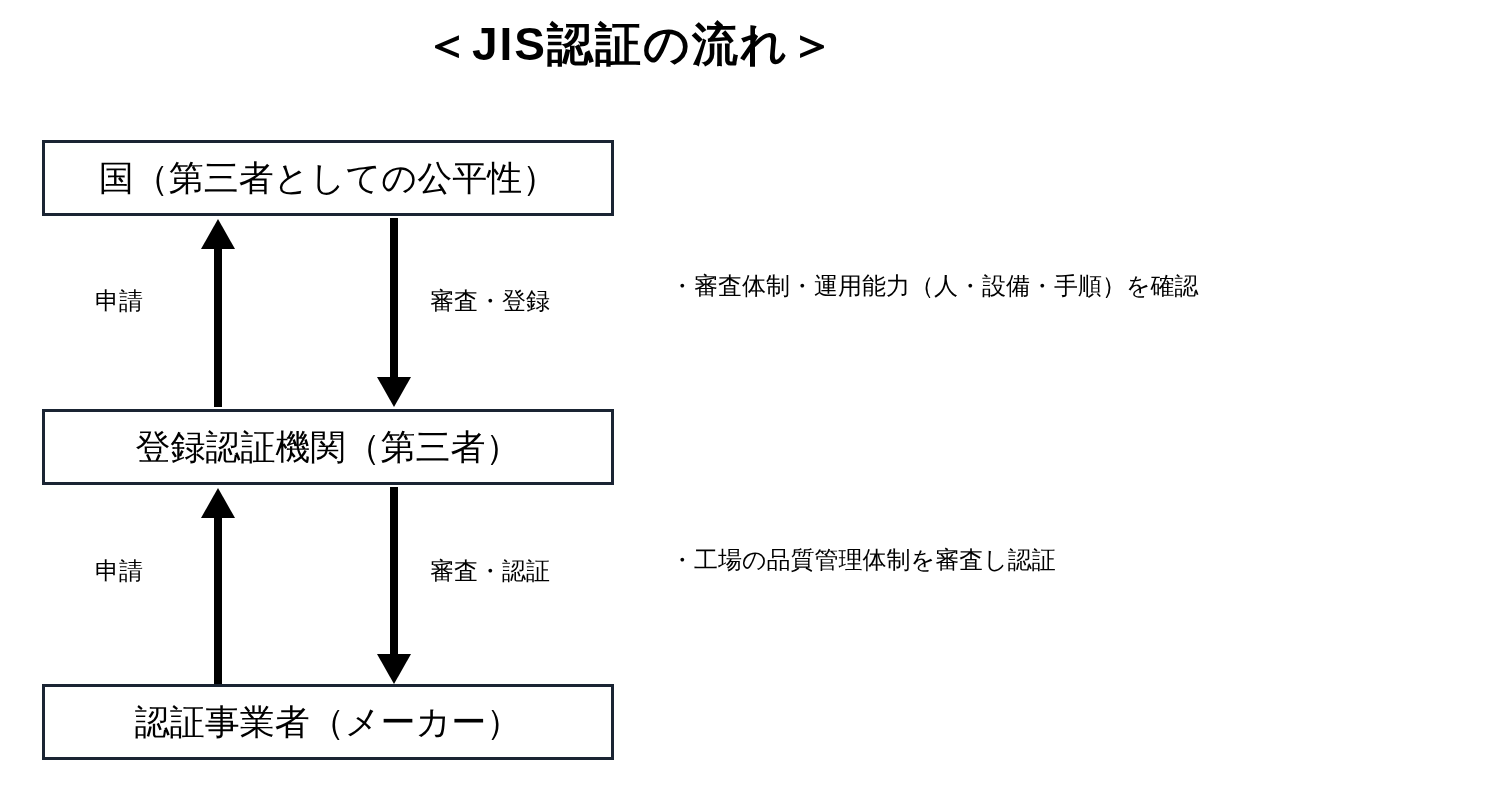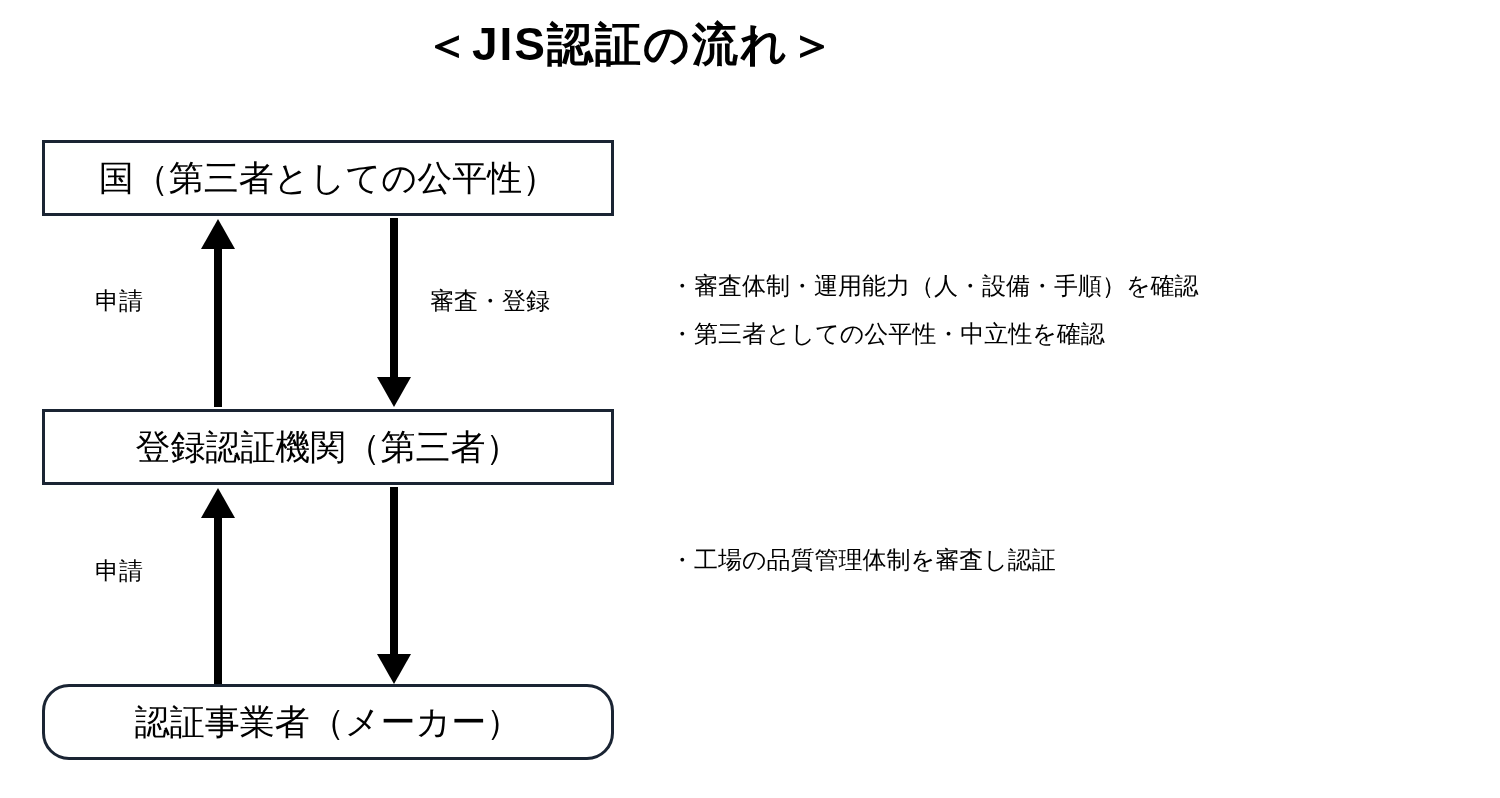--- a/index.html
+++ b/index.html
@@ -18,21 +18,21 @@
     white-space:nowrap;
   }
   .box{
     position:absolute;left:42px;width:566px;height:70px;
     border:3px solid #1a2433;background:#ffffff;
     display:flex;align-items:center;justify-content:center;
     font-size:35px;white-space:nowrap;
   }
   .b1{top:140px;}
   .b2{top:409px;}
-  .b3{top:684px;border-radius:27px;}
+  .b3{top:684px;}
 
   .arrow{position:absolute;width:34px;}
   .shaft{position:absolute;left:13px;width:8px;background:#000000;}
   .arrow.up .shaft{top:26px;bottom:0;}
   .arrow.down .shaft{top:0;bottom:26px;}
   .head{position:absolute;left:0;width:0;height:0;
     border-left:17px solid transparent;border-right:17px solid transparent;}
   .arrow.up .head{top:0;border-bottom:30px solid #000000;}
   .arrow.down .head{bottom:0;border-top:30px solid #000000;}
   .a1up{left:201px;top:219px;height:188px;}
@@ -85,22 +85,22 @@
 
   <div class="arrow up a2up">
     <div class="head"></div>
     <div class="shaft"></div>
   </div>
   <div class="arrow down a2down">
     <div class="shaft"></div>
     <div class="head"></div>
   </div>
   <div class="flow-label l2up">申請</div>
+  <div class="flow-label l2down">審査・認証</div>
 
   <div class="note note1">
     <div>・審査体制・運用能力（人・設備・手順）を確認</div>
-    <div>・第三者としての公平性・中立性を確認</div>
   </div>
   <div class="note note2">
     <div>・工場の品質管理体制を審査し認証</div>
   </div>
 
 </div>
 
 </body></html>

